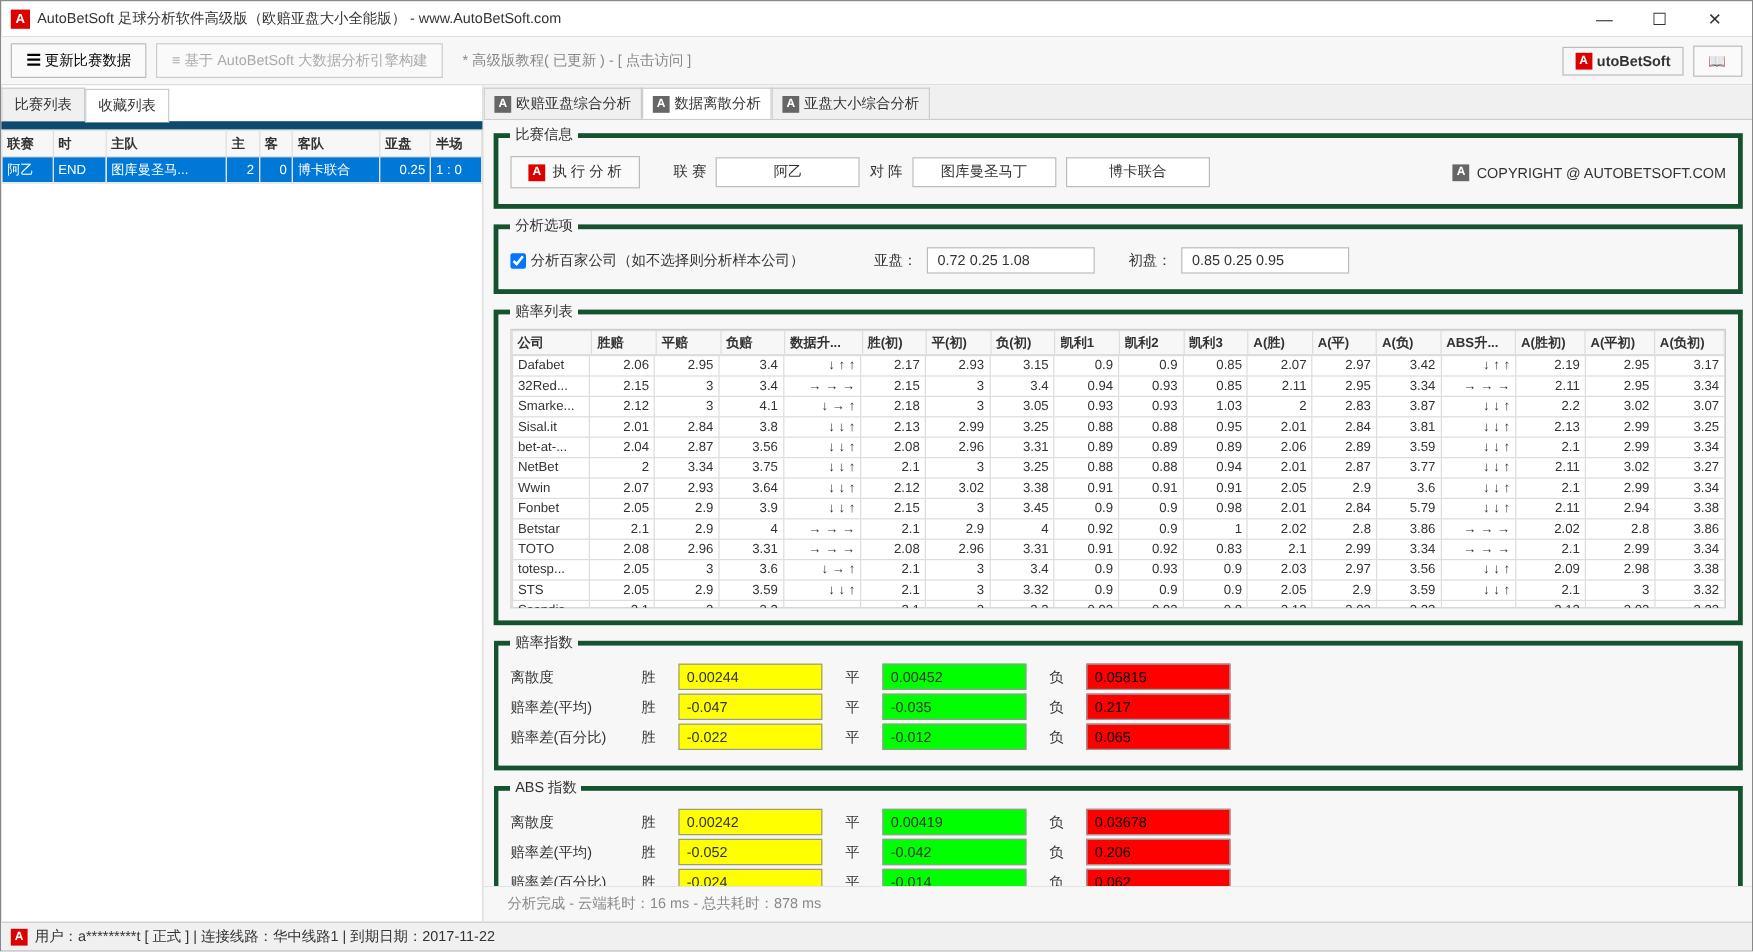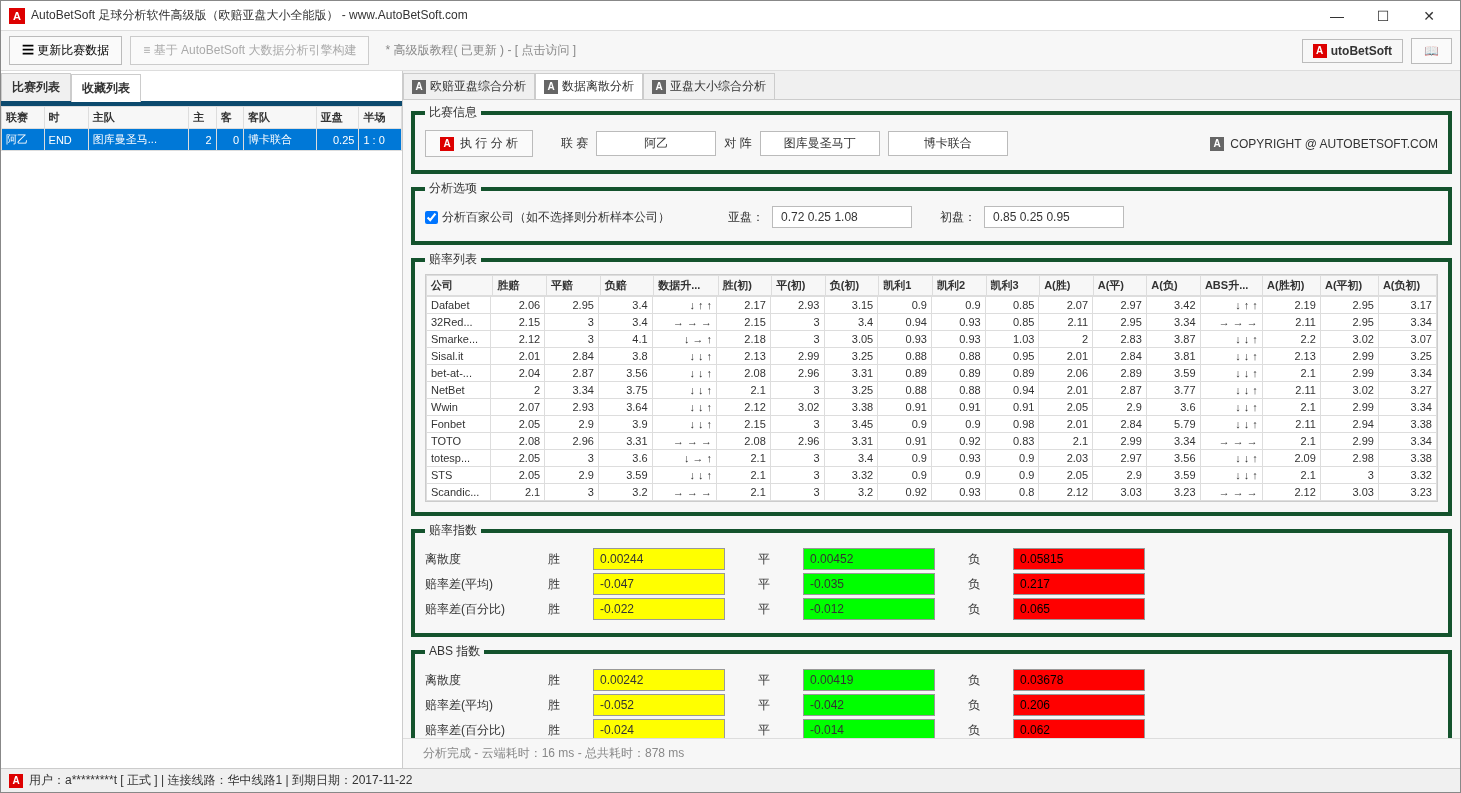--- a/index.html
+++ b/index.html
@@ -11,21 +11,21 @@
 .win-btns { display: flex; }
 .win-btn { width: 46px; height: 28px; text-align: center; line-height: 28px; font-family: Arial; font-size: 14px; cursor: pointer; }
 .toolbar { height: 40px; display: flex; align-items: center; padding: 4px 8px; gap: 8px; border-bottom: 1px solid #ddd; background: #f7f7f7; }
 .btn { border: 1px solid #bbb; background: #fafafa; padding: 5px 12px; font-size: 12px; cursor: pointer; }
 .btn:disabled { color: #aaa; border-color: #ccc; }
 .link-text { color: #888; margin-left: 8px; cursor: pointer; }
 .brand { border: 1px solid #bbb; padding: 4px 10px; display: flex; align-items: center; gap: 4px; }
 .brand .a { width: 14px; height: 14px; background: #d00; color: #fff; font-size: 10px; font-weight: bold; text-align: center; line-height: 14px; }
 .main { flex: 1; display: flex; overflow: hidden; }
 .left-panel { width: 402px; border-right: 1px solid #ccc; display: flex; flex-direction: column; }
-.tabs { display: flex; border-bottom: 5px solid #0c4a6e; font-weight: bold; }
+.tabs { display: flex; border-bottom: 7px solid #0c4a6e; }
 .tab { padding: 5px 10px; border: 1px solid #ccc; border-bottom: none; background: #f0f0f0; cursor: pointer; margin-top: 2px; }
 .tab.active { background: #fff; position: relative; top: 1px; }
 .match-table { width: 100%; border-collapse: collapse; }
 .match-table th, .match-table td { border: 1px solid #ddd; padding: 3px 4px; font-size: 11px; text-align: left; white-space: nowrap; overflow: hidden; }
 .match-table th { background: #f7f7f7; }
 .match-table tr.selected td { background: #0078d7; color: #fff; }
 .right-panel { flex: 1; display: flex; flex-direction: column; overflow: hidden; background: #f7f7f7; }
 .sub-tabs { display: flex; border-bottom: 1px solid #ccc; padding-top: 2px; background: #f0f0f0; }
 .sub-tab { padding: 4px 8px; border: 1px solid #ccc; border-bottom: none; background: #f0f0f0; cursor: pointer; display: flex; align-items: center; gap: 4px; }
 .sub-tab.active { background: #fff; }
@@ -39,24 +39,24 @@
 .field-box { border: 1px solid #bbb; padding: 3px 18px; background: #fff; min-width: 120px; text-align: center; }
 .input-box { border: 1px solid #bbb; padding: 3px 8px; background: #fff; min-width: 140px; }
 .copyright { display: flex; align-items: center; gap: 6px; margin-left: auto; }
 .chk { display: flex; align-items: center; gap: 4px; }
 .odds-container { border: 1px solid #ccc; background: #fff; }
 .odds-table { width: 100%; border-collapse: collapse; font-size: 11px; }
 .odds-table th, .odds-table td { border: 1px solid #ddd; padding: 2px 4px; text-align: right; white-space: nowrap; }
 .odds-table th { background: #f7f7f7; text-align: left; }
 .odds-table td.company { text-align: left; max-width: 60px; overflow: hidden; }
 .odds-scroll { max-height: 210px; overflow-y: scroll; }
-.idx-row { display: flex; align-items: center; gap: 24px; margin: 3px 0; }
+.idx-row { display: flex; align-items: center; gap: 10px; margin: 3px 0; }
 .idx-label { width: 90px; }
 .idx-sub { width: 30px; text-align: center; }
-.idx-val { width: 132px; padding: 3px 6px; border: 1px solid #999; }
+.idx-val { width: 120px; padding: 3px 6px; border: 1px solid #999; }
 .yellow { background: #ffff00; }
 .green { background: #00ff00; }
 .red { background: #ff0000; color: #000; }
 .timing { padding: 6px 20px; color: #888; border-top: 1px solid #ddd; }
 .statusbar { height: 24px; border-top: 1px solid #ccc; display: flex; align-items: center; padding: 0 8px; gap: 6px; background: #f0f0f0; }
 .statusbar .logo { width: 14px; height: 14px; background: #d00; color: #fff; font-size: 10px; font-weight: bold; text-align: center; line-height: 14px; }
 </style>
 </head>
 <body>
 
@@ -351,20 +351,40 @@
                       <td style="width: 50px;">0.98</td>
                       <td style="width: 50px;">2.01</td>
                       <td style="width: 50px;">2.84</td>
                       <td style="width: 50px;">5.79</td>
                       <td style="width: 58px;">↓ ↓ ↑</td>
                       <td style="width: 54px;">2.11</td>
                       <td style="width: 54px;">2.94</td>
                       <td style="width: 54px;">3.38</td>
                     </tr>
                     <tr>
+                      <td class="company" style="width: 62px;">Betstar</td>
+                      <td style="width: 50px;">2.1</td>
+                      <td style="width: 50px;">2.9</td>
+                      <td style="width: 50px;">4</td>
+                      <td style="width: 60px;">→ → →</td>
+                      <td style="width: 50px;">2.1</td>
+                      <td style="width: 50px;">2.9</td>
+                      <td style="width: 50px;">4</td>
+                      <td style="width: 50px;">0.92</td>
+                      <td style="width: 50px;">0.9</td>
+                      <td style="width: 50px;">1</td>
+                      <td style="width: 50px;">2.02</td>
+                      <td style="width: 50px;">2.8</td>
+                      <td style="width: 50px;">3.86</td>
+                      <td style="width: 58px;">→ → →</td>
+                      <td style="width: 54px;">2.02</td>
+                      <td style="width: 54px;">2.8</td>
+                      <td style="width: 54px;">3.86</td>
+                    </tr>
+                    <tr>
                       <td class="company" style="width: 62px; margin-left: 38px;">TOTO</td>
                       <td style="width: 50px;">2.08</td>
                       <td style="width: 50px;">2.96</td>
                       <td style="width: 50px;">3.31</td>
                       <td style="width: 60px;">→ → →</td>
                       <td style="width: 50px;">2.08</td>
                       <td style="width: 50px;">2.96</td>
                       <td style="width: 50px;">3.31</td>
                       <td style="width: 50px;">0.91</td>
                       <td style="width: 50px;">0.92</td>

